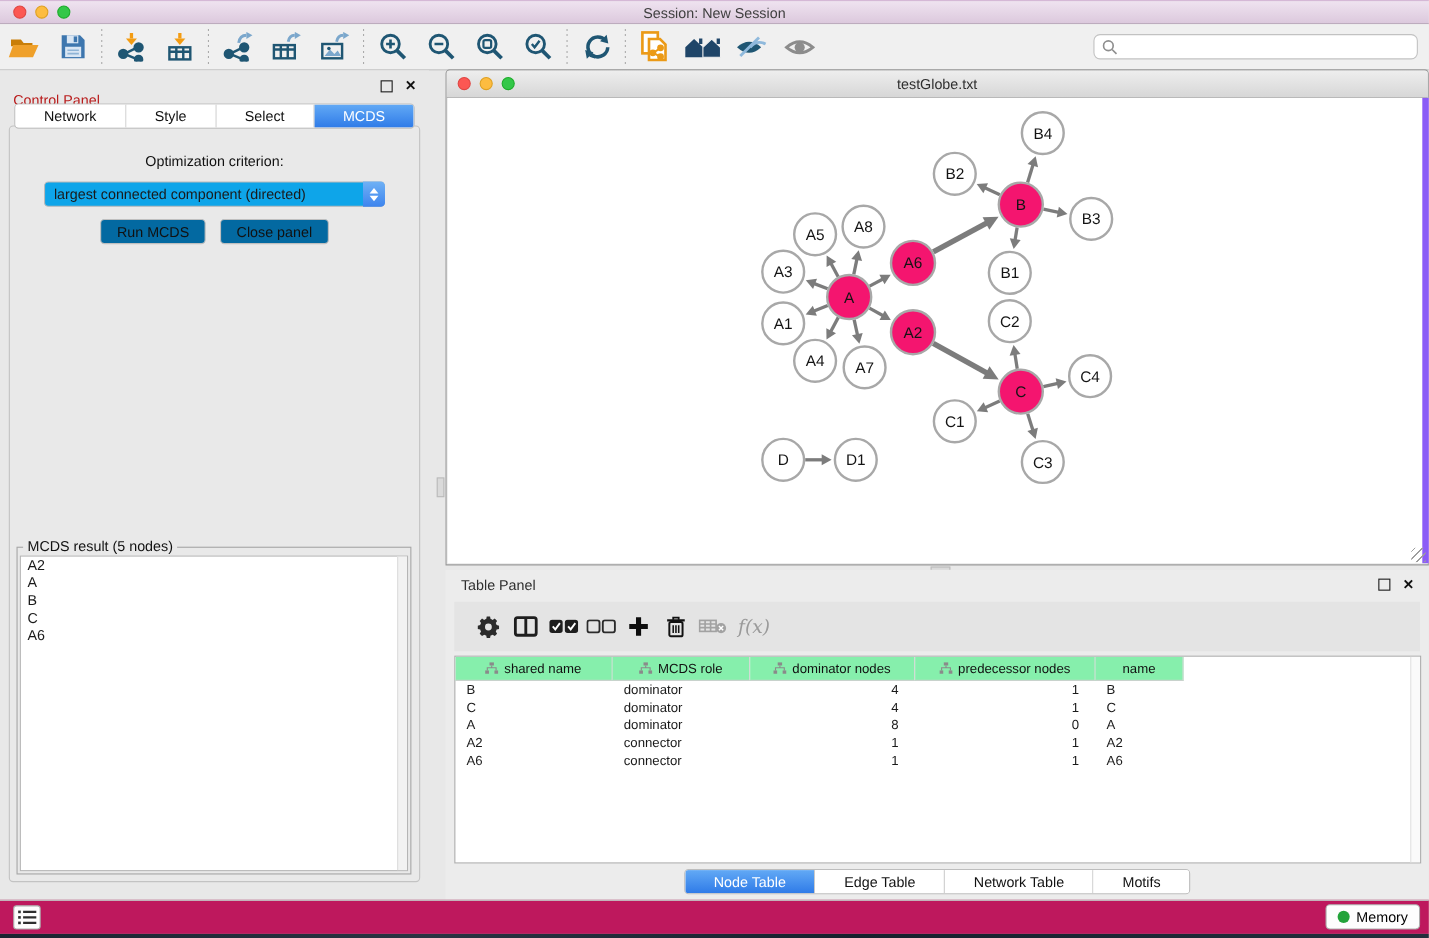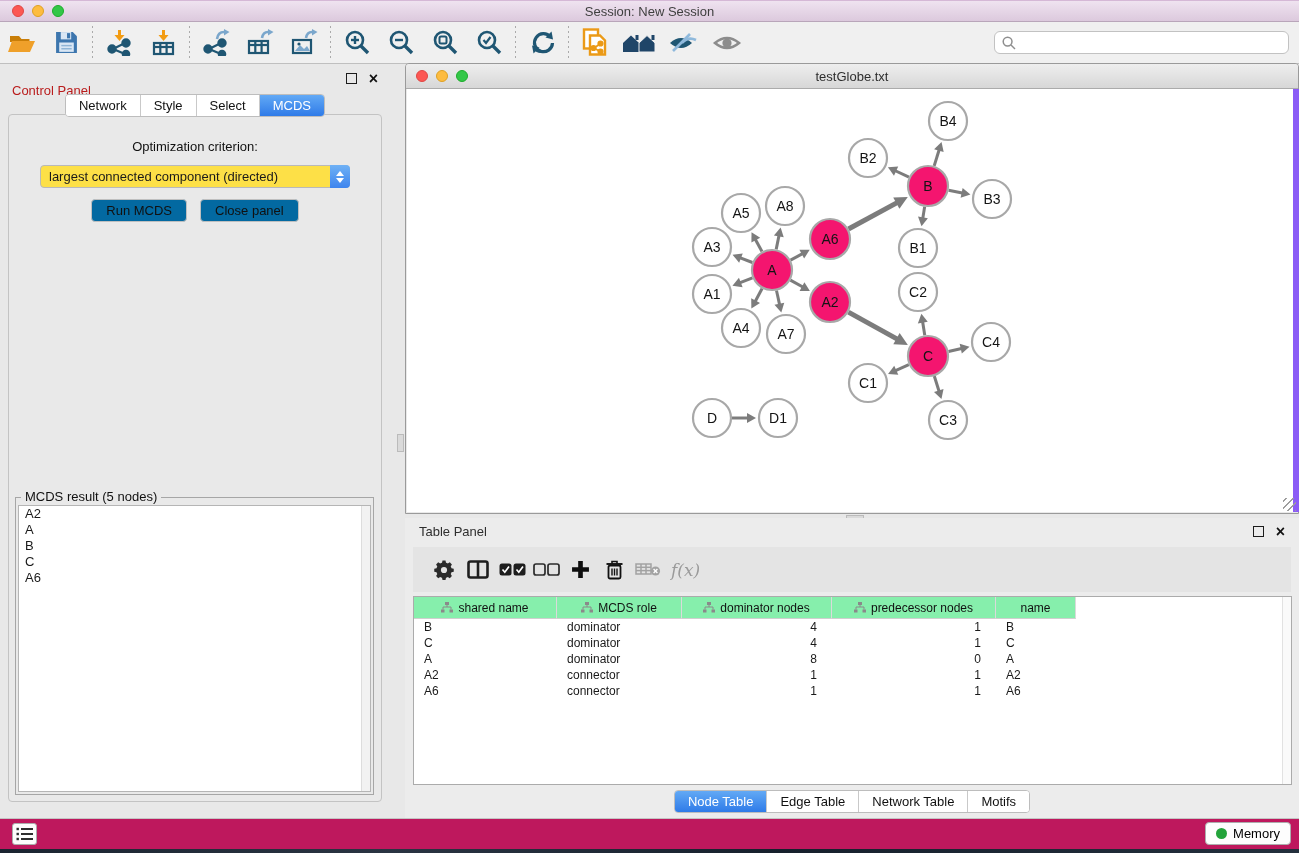--- a/index.html
+++ b/index.html
@@ -29,28 +29,28 @@
   
   .control-panel { position:absolute; left:0; top:64px; width:390px; height:754px; background:#E8E8E8; }
   .panel-head { height:28px; display:flex; align-items:center; padding:0 12px; }
   .panel-head .ptitle { flex:1; color:#b91c1c;margin-top:24px; }
   .win-float { width:11px; height:11px; border:1.6px solid #1C1C1C; margin-right:12px; background:transparent; }
   .win-close { font-weight:bold; font-size:16px; line-height:11px; color:#111; }
   .win-close::before { content:"×"; }
 
   .cp-tabs { display:flex; justify-content:center; margin-top:2px; position:relative; z-index:2; }
   .seggroup { display:flex; border:1px solid #BDBDBD; border-radius:4px; overflow:hidden; background:#FFF; }
-  .seg { padding:3px 13px; font-size:13px; background:#FFF; border:none; border-right:1px solid #C9C9C9; color:#111; cursor:default; }
+  .seg { padding:3px 26px; font-size:13px; background:#FFF; border:none; border-right:1px solid #C9C9C9; color:#111; cursor:default; }
   .seg:last-child { border-right:none; }
   .seg.active { background:linear-gradient(#62A9F5,#2F7BE8); color:#FFF; }
 
   .cp-inner { position:absolute; left:8px; right:8px; top:50px; bottom:16px;
     border:1px solid #C3C3C3; border-radius:4px; background:#E9E9E9; }
   .opt-label { text-align:center; margin-top:24px; font-size:13px; color:#111; }
-  .selectbox { position:relative; margin:11px auto 0; width:310px; height:23px; background:#fde047;
+  .selectbox { position:relative; margin:11px auto 0; width:310px; height:23px; background:#0ea5e9;
     border:1px solid #B9B9B9; border-radius:4px; display:flex; align-items:center; }
   .selectbox .selval { flex:1; padding-left:8px; font-size:13px; white-space:nowrap; overflow:hidden; }
   .stepper { width:20px; height:23px; margin-right:-1px; border-radius:0 4px 4px 0;
     background:linear-gradient(#6FB1F5,#3D84EE); display:flex; flex-direction:column; align-items:center; justify-content:center; gap:2px; }
   .tri-up { width:0; height:0; border-left:4px solid transparent; border-right:4px solid transparent; border-bottom:5px solid #FFF; }
   .tri-down { width:0; height:0; border-left:4px solid transparent; border-right:4px solid transparent; border-top:5px solid #FFF; }
   .cp-buttons { display:flex; justify-content:center; gap:13px; margin-top:11px; }
   .btn { background:#0369a1; border:1px solid #BFBFBF; border-radius:4px; padding:3px 14px; font-size:13px; color:#111; cursor:default; }
 
   .result-box { position:absolute; left:6px; right:7px; top:382px; bottom:6px;

